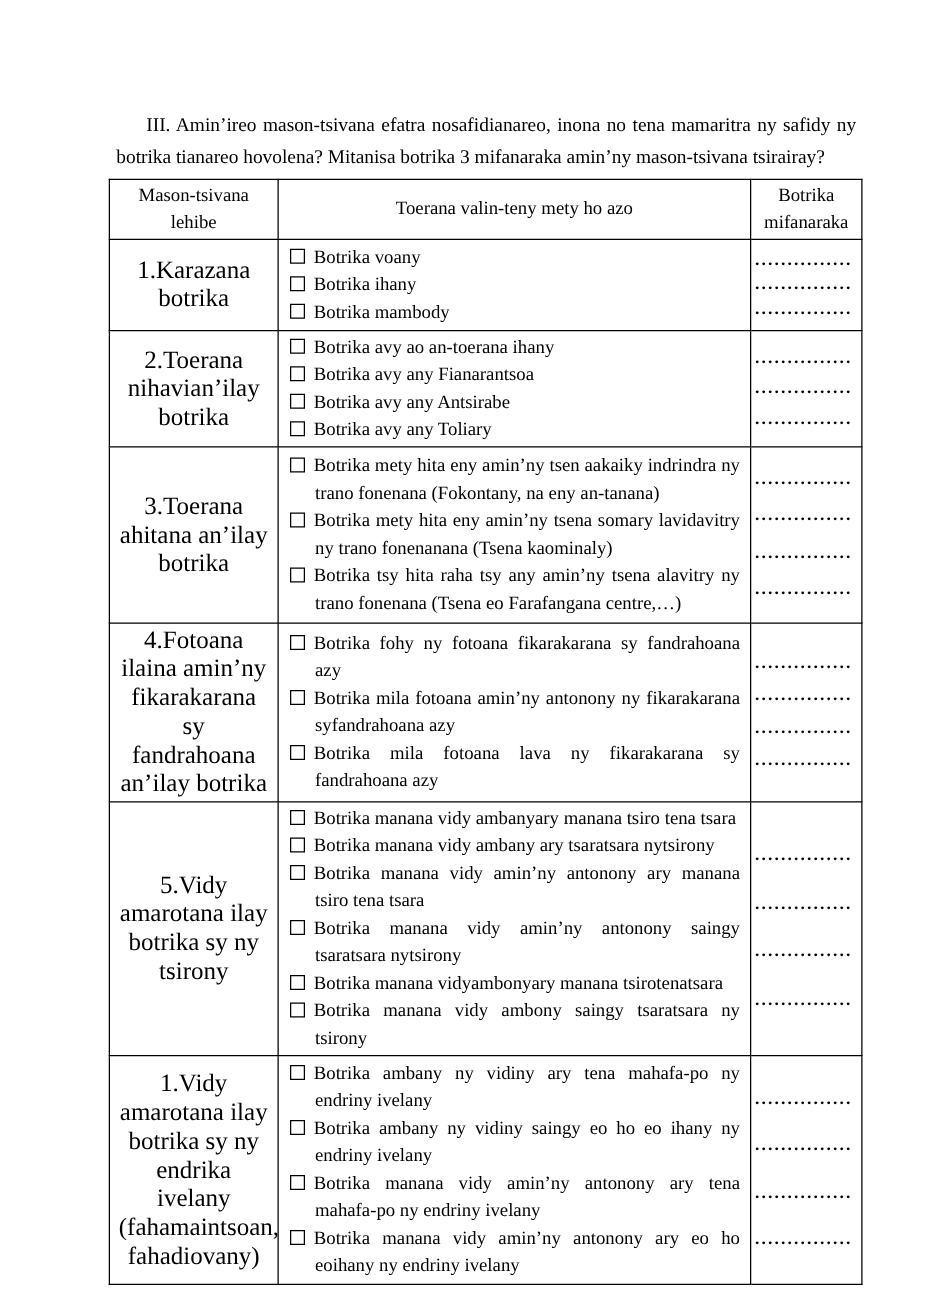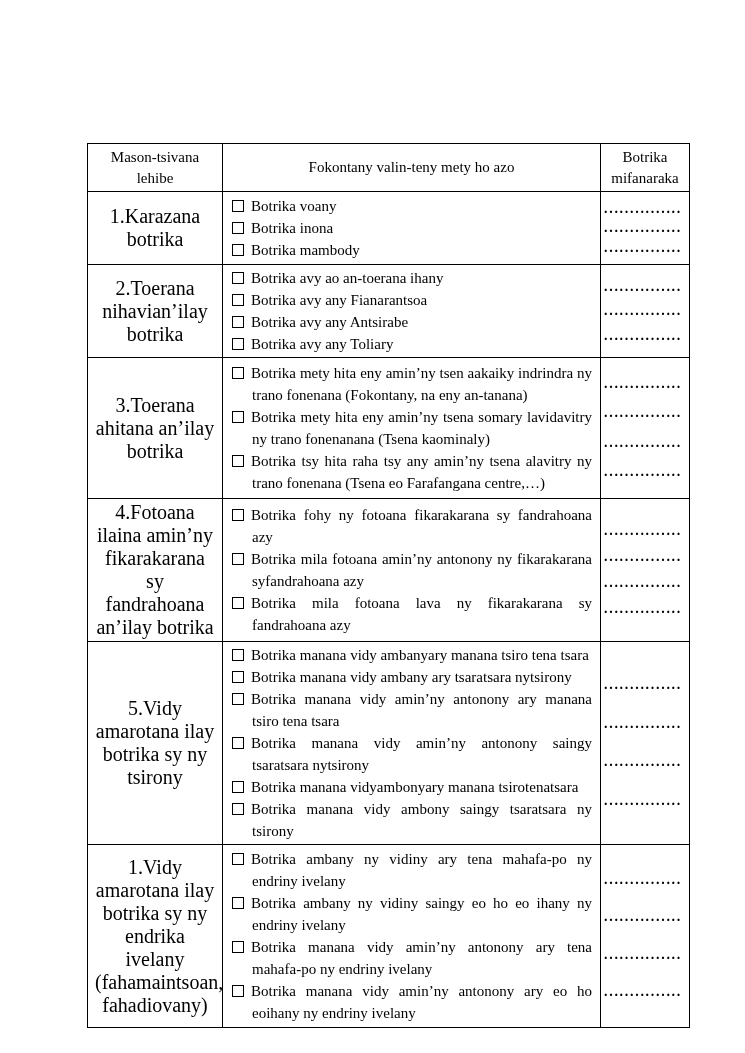--- a/index.html
+++ b/index.html
@@ -100,42 +100,43 @@
     width:598px;
     text-align:right;
     font-size:15.5px;
   }
 </style>
 </head>
 <body>
 
 <div class="page">
 
+  <p class="intro">III. Amin’ireo mason-tsivana efatra nosafidianareo, inona no tena mamaritra ny safidy ny botrika tianareo hovolena? Mitanisa botrika 3 mifanaraka amin’ny mason-tsivana tsirairay?</p>
 
   <table class="qtable">
     <colgroup>
         <col class="c1">
         <col class="c2">
         <col class="c3">
       </colgroup>
     <thead>
       <tr>
         <th>Mason-tsivana lehibe</th>
-        <th>Fokontany valin-teny mety ho azo</th>
+        <th>Toerana valin-teny mety ho azo</th>
         <th>Botrika mifanaraka</th>
       </tr>
     </thead>
     <tbody>
 
       <tr class="r1">
         <td class="crit">1.Karazana botrika</td>
         <td class="optc">
           <ul class="options">
             <li class="option"><span class="cbx"></span><span>Botrika voany</span></li>
-            <li class="option"><span class="cbx"></span><span>Botrika inona</span></li>
+            <li class="option"><span class="cbx"></span><span>Botrika ihany</span></li>
             <li class="option"><span class="cbx"></span><span>Botrika mambody</span></li>
           </ul>
         </td>
         <td class="ansc">
           <div class="ans">
             <span class="dotline">...............</span>
             <span class="dotline">...............</span>
             <span class="dotline">...............</span>
           </div>
         </td>

